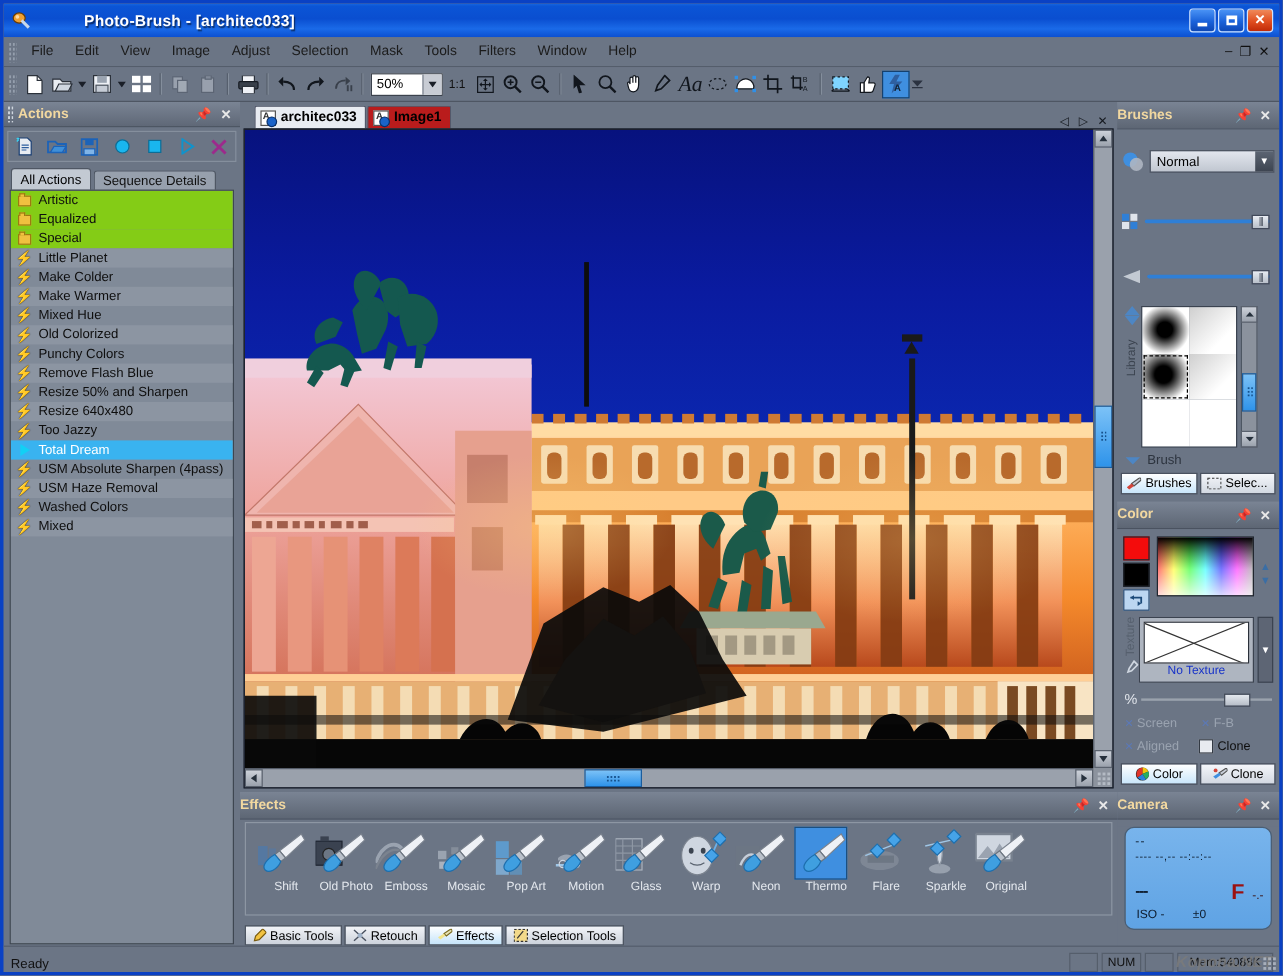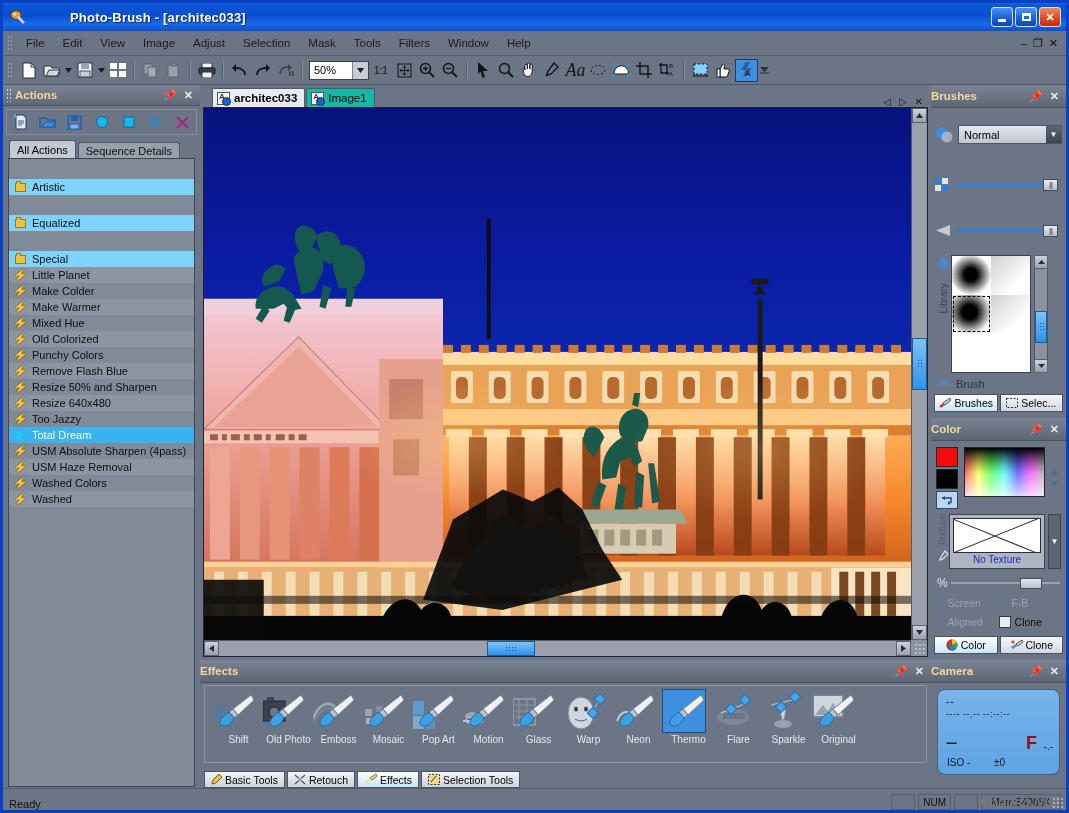--- a/index.html
+++ b/index.html
@@ -90,38 +90,38 @@
     background:#97a0ad;border:1px solid #4f5764;border-bottom:none;
     border-radius:3px 3px 0 0;margin-right:2px;box-sizing:border-box;
   }
   .mtab.active{background:#c3cad3;color:#000;height:19px;}
   .action-list{
     position:absolute;left:5px;top:73px;right:5px;bottom:4px;
     background:#808a98;border:1px solid #3e4651;overflow:hidden;box-sizing:border-box;
   }
   .arow{height:16px;display:flex;align-items:center;padding-left:4px;font-size:11px;color:#0e0e0e;}
   .arow.alt{background:#8c95a2;}
-  .arow.folder{background:#7dd3fc;margin-top:20px;}
+  .arow.folder{background:#84cc16;}
   .arow.sel{background:#39b3f0;color:#fff;}
   .arow .ai{width:15px;display:flex;align-items:center;justify-content:center;margin-right:4px;}
   .folder-ico{width:11px;height:9px;background:#f0c040;border:1px solid #9c7a10;box-sizing:border-box;
     position:relative;}
   .folder-ico:after{content:"";position:absolute;left:0;top:-3px;width:5px;height:3px;background:#f0c040;border:1px solid #9c7a10;border-bottom:none;box-sizing:border-box;}
   .bolt{color:#e9d21a;font-size:12px;font-weight:bold;line-height:1;text-shadow:0 0 1px #000;}
   .playtri{width:0;height:0;border-left:8px solid #12d0f5;border-top:5px solid transparent;border-bottom:5px solid transparent;}
 
   
   .doc-area{position:absolute;left:197px;top:82px;width:731px;height:575px;background:#6b7585;}
   .doctabs{height:22px;display:flex;align-items:flex-end;padding-left:12px;position:relative;}
   .dtab{
     height:19px;display:flex;align-items:center;padding:0 7px 0 4px;font-size:11.5px;
     border:1px solid #53586a;border-bottom:none;border-radius:2px 2px 0 0;margin-right:1px;
     box-sizing:border-box;background:#e8ecf2;color:#000;font-weight:bold;
   }
-  .dtab.inactive{background:#14b8a6;font-weight:normal;}
+  .dtab.inactive{background:#b91c1c;font-weight:bold;}
   .dtab .dicon{width:13px;height:13px;margin-right:4px;position:relative;background:#fff;border:1px solid #555;box-sizing:border-box;}
   .dtab .dicon:after{content:"";position:absolute;right:-2px;bottom:-2px;width:7px;height:7px;border-radius:50%;background:#1b63c8;border:1px solid #08306b;}
   .dtab .dicon:before{content:"A";position:absolute;left:1px;top:-1px;font-size:8px;color:#333;font-weight:bold;}
   .doctabs .navbtns{margin-left:auto;display:flex;align-items:center;gap:8px;padding-right:8px;color:#13171d;font-size:10px;}
 
   .canvas-frame{
     position:absolute;left:3px;top:22px;right:3px;bottom:3px;
     border:1px solid #1d2430;background:#2d3440;box-sizing:border-box;overflow:hidden;
   }
   .canvas-inner{position:absolute;left:0;top:0;right:16px;bottom:16px;overflow:hidden;background:#000;}
@@ -653,21 +653,21 @@
         <div class="arow">
           <span class="ai">
             <span class="bolt">⚡</span>
           </span>
           <span>Washed Colors</span>
         </div>
         <div class="arow alt">
           <span class="ai">
             <span class="bolt">⚡</span>
           </span>
-          <span>Washed</span>
+          <span>Mixed</span>
         </div>
       </div>
   </div>
 
   <div class="doc-area">
     <div class="doctabs">
       <div class="dtab">
         <span class="dicon"></span>
         <span>architec033</span>
       </div>

